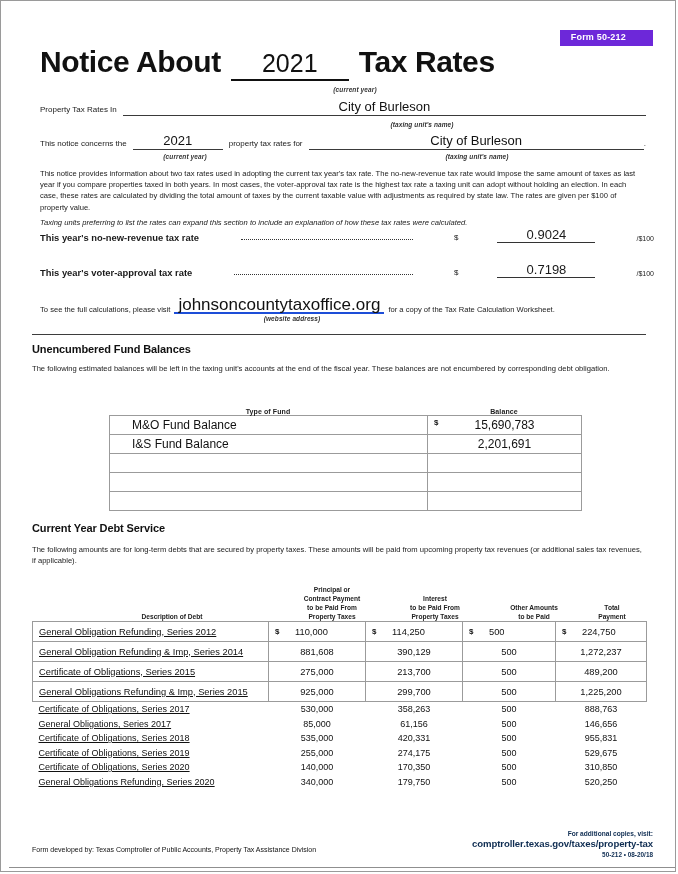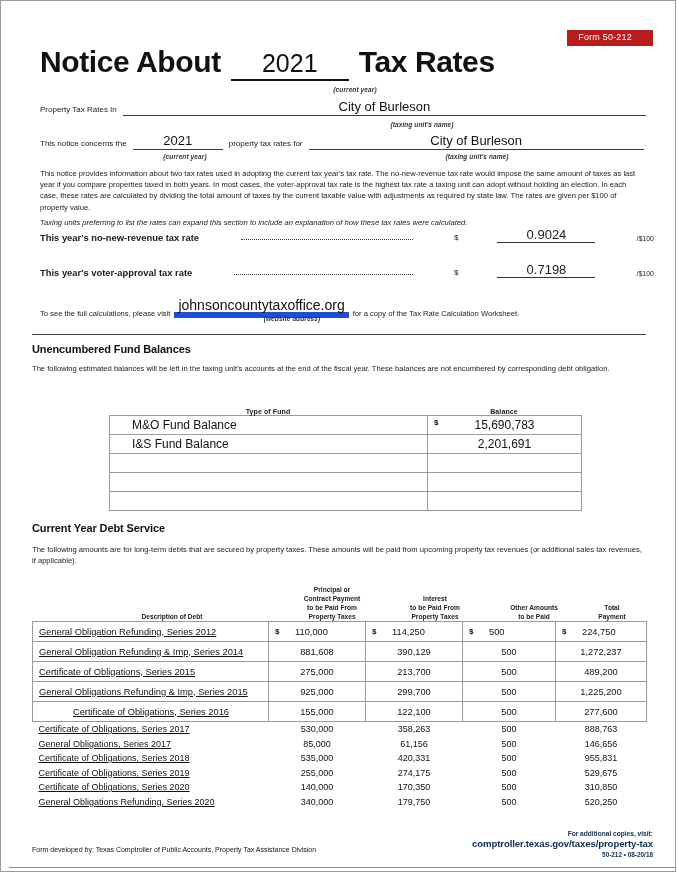--- a/index.html
+++ b/index.html
@@ -29,26 +29,26 @@
     top: 0;
     width: 622px;
     height: 872px;
   }
 
   
   .form-badge {
     position: absolute;
     right: 1px;
     top: 29px;
-    background: #b91c1c;
+    background: #6d28d9;
     color: #ffffff;
     font-size: 9px;
-    font-weight: normal;
+    font-weight: bold;
     letter-spacing: .2px;
-    padding: 3px 21px 4px 11px;
+    padding: 3px 27px 4px 11px;
     line-height: 1;
   }
   .title-row {
     position: absolute;
     left: 8px;
     top: 44px;
     display: flex;
     align-items: baseline;
   }
   .title-text {
@@ -147,22 +147,22 @@
   
   .web-row {
     position: absolute;
     left: 8px;
     top: 297px;
     display: flex;
     align-items: flex-end;
     font-size: 7.6px;
   }
   .web-val {
-    border-bottom: 6px solid #1d4ed8;
-    font-size: 14px;
+    border-bottom: 2px solid #1d4ed8;
+    font-size: 17px;
     line-height: 14px;
     padding: 0 4px 0 4px;
     margin: 0 4px;
     color: #111;
   }
   .web-cap { position: absolute; left: 185px; top: 314px; width: 150px; }
 
   
   .sect-rule {
     position: absolute;
@@ -427,27 +427,20 @@
         <td class="c-num">500</td>
         <td class="c-num">489,200</td>
       </tr>
       <tr class="bordered">
         <td class="c-desc">General Obligations Refunding &amp; Imp, Series 2015</td>
         <td class="c-num">925,000</td>
         <td class="c-num">299,700</td>
         <td class="c-num">500</td>
         <td class="c-num">1,225,200</td>
       </tr>
-      <tr class="bordered">
-        <td class="c-desc" style="text-align:center;">Certificate of Obligations, Series 2016</td>
-        <td class="c-num">155,000</td>
-        <td class="c-num">122,100</td>
-        <td class="c-num">500</td>
-        <td class="c-num">277,600</td>
-      </tr>
 
       <tr class="plain">
         <td class="c-desc">Certificate of Obligations, Series 2017</td>
         <td class="c-num">530,000</td>
         <td class="c-num">358,263</td>
         <td class="c-num">500</td>
         <td class="c-num">888,763</td>
       </tr>
       <tr class="plain">
         <td class="c-desc">General Obligations, Series 2017</td>

